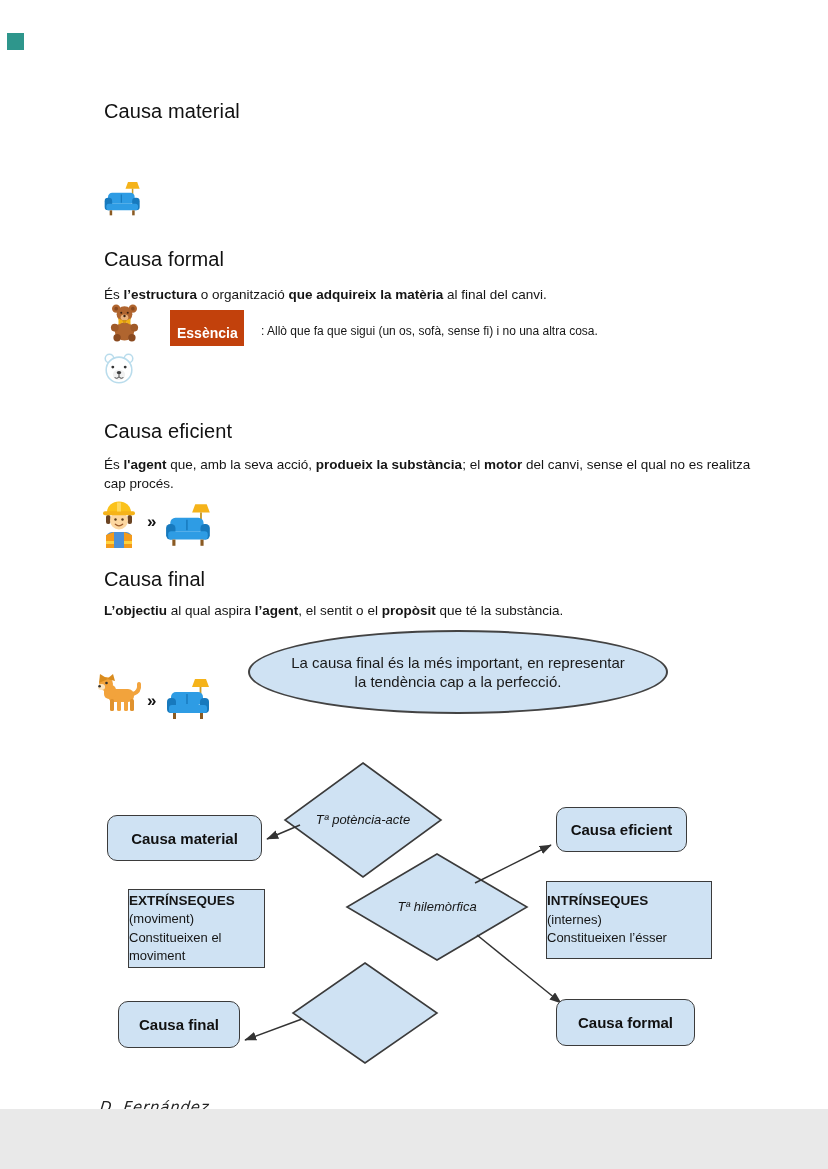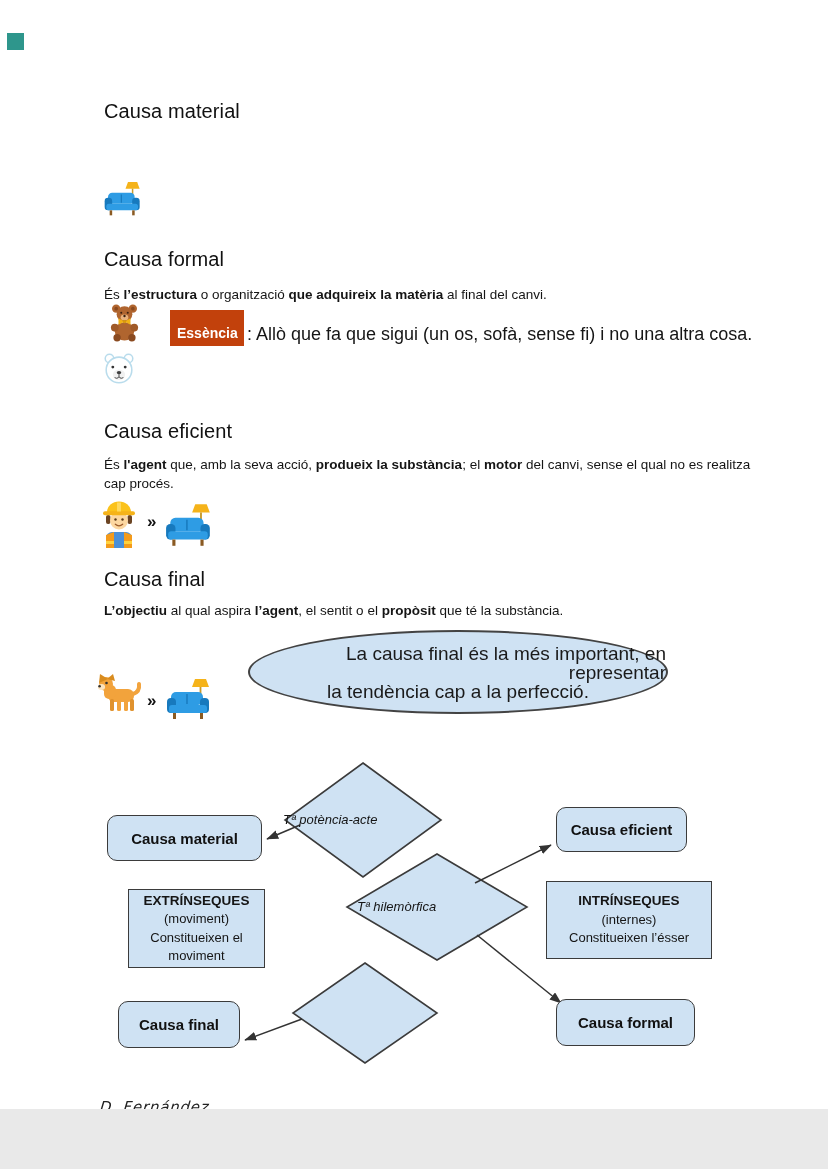--- a/index.html
+++ b/index.html
@@ -12,40 +12,40 @@
   h1.doc-h{position:absolute;margin:0;font-size:20px;font-weight:400;color:#111;letter-spacing:.1px;}
   .para{position:absolute;margin:0;font-size:13.5px;line-height:19px;width:648px;color:#151515;}
   .b{font-weight:700;}
   .emoji{position:absolute;display:block;}
   .chev{position:absolute;font-size:17px;font-weight:700;color:#111;}
   .hl{
     position:absolute;left:170px;top:310px;height:36px;min-width:72px;
     background:#c2410c;color:#ffffff;font-weight:700;font-size:14px;
     display:flex;align-items:flex-end;padding:0 6px 5px 7px;box-sizing:border-box;
   }
-  .hl-text{position:absolute;left:247px;top:324px;font-size:18px;color:#151515;white-space:nowrap;}
+  .hl-text{position:absolute;left:261px;top:324px;font-size:12px;color:#151515;white-space:nowrap;}
   .callout{
     position:absolute;left:248px;top:630px;width:420px;height:84px;
     background:#cfe2f3;border:2px solid #434343;border-radius:50%;
     display:flex;flex-direction:column;align-items:center;justify-content:center;
-    font-size:19px;line-height:19px;text-align:right;color:#1a1a1a;box-sizing:border-box;
+    font-size:15px;line-height:19px;text-align:center;color:#1a1a1a;box-sizing:border-box;
   }
   .dg-box{
     position:absolute;background:#cfe2f3;border:1.6px solid #3b3b3b;border-radius:10px;
     display:flex;align-items:center;justify-content:center;
     font-size:15px;font-weight:700;color:#111;box-sizing:border-box;
   }
   .dg-rect{
     position:absolute;background:#cfe2f3;border:1.6px solid #3b3b3b;
-    display:flex;flex-direction:column;align-items:center;justify-content:center;
+    display:flex;flex-direction:column;align-items:flex-start;justify-content:center;
     font-size:13px;line-height:18.5px;text-align:center;color:#151515;box-sizing:border-box;
   }
   .dg-rect .head{font-weight:700;font-size:13.5px;}
   .dg-diamond-label{
-    position:absolute;font-size:13px;font-style:italic;text-align:left;
+    position:absolute;font-size:13px;font-style:italic;text-align:center;
     color:#151515;line-height:17px;
   }
   .overlay{position:absolute;left:0;top:0;pointer-events:none;}
   .signature{
     position:absolute;left:100px;top:1098px;font-size:15px;font-style:italic;
     font-family:"DejaVu Sans",sans-serif;color:#222;letter-spacing:.8px;transform:skewX(-6deg);
   }
 </style>
 </head>
 <body>

